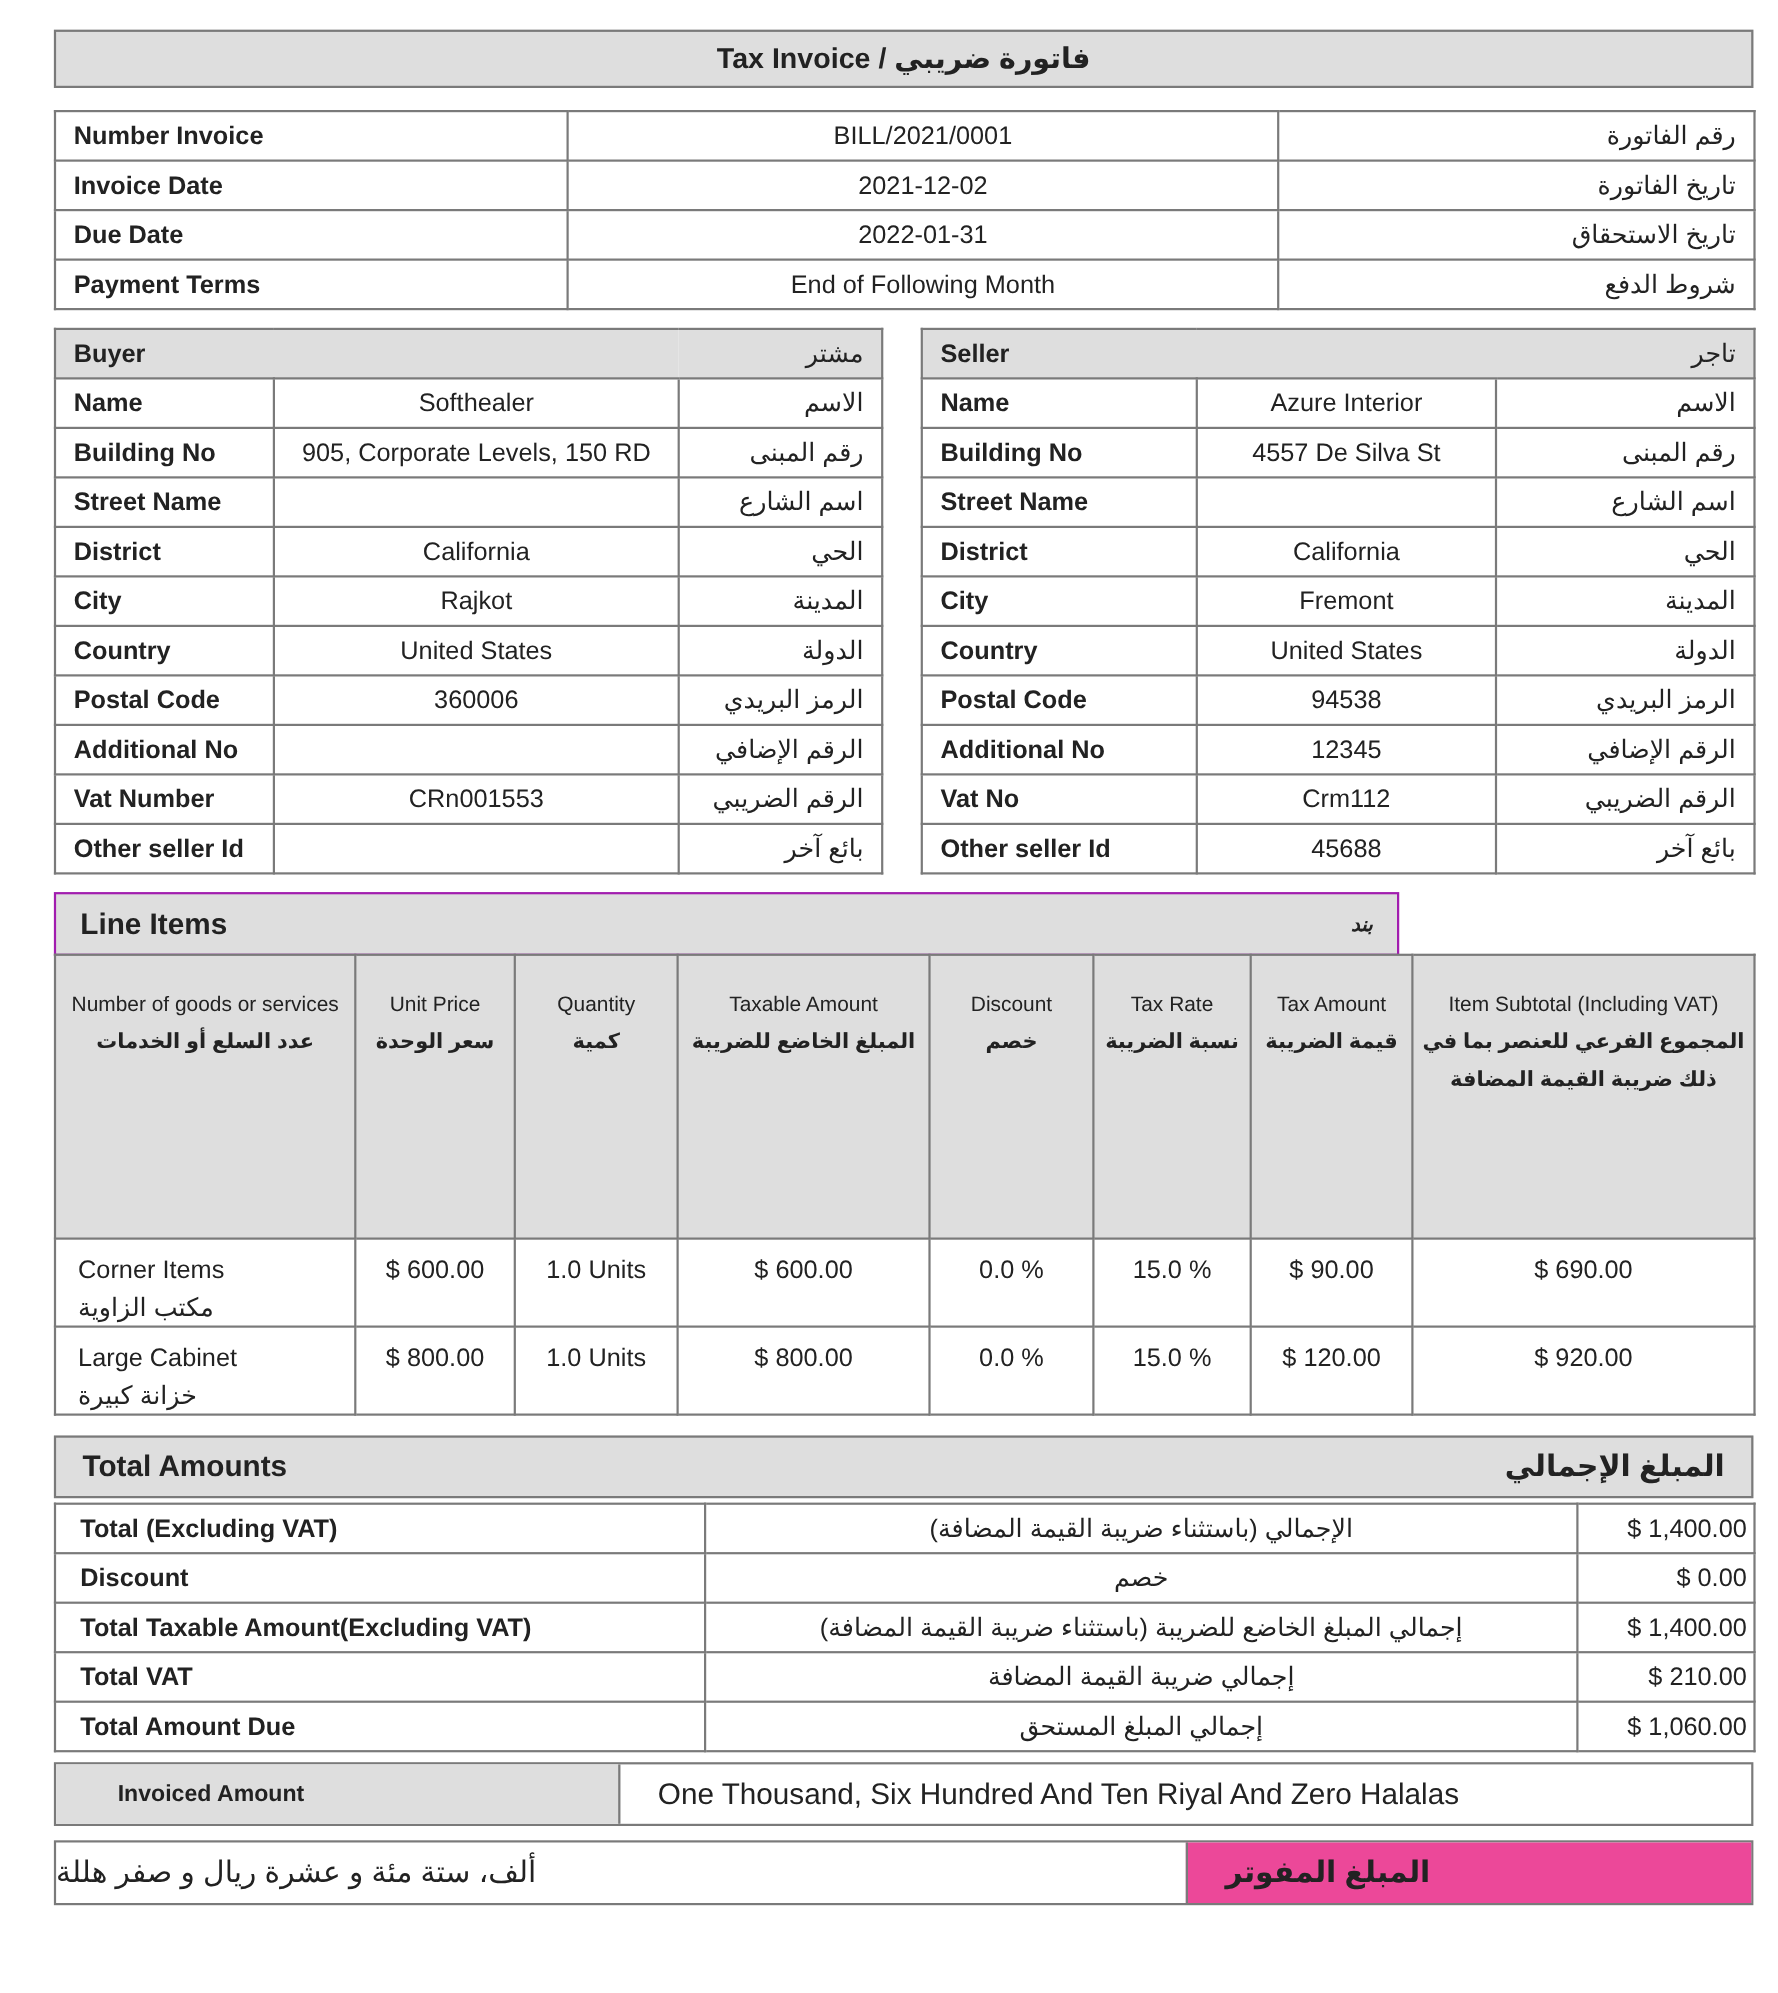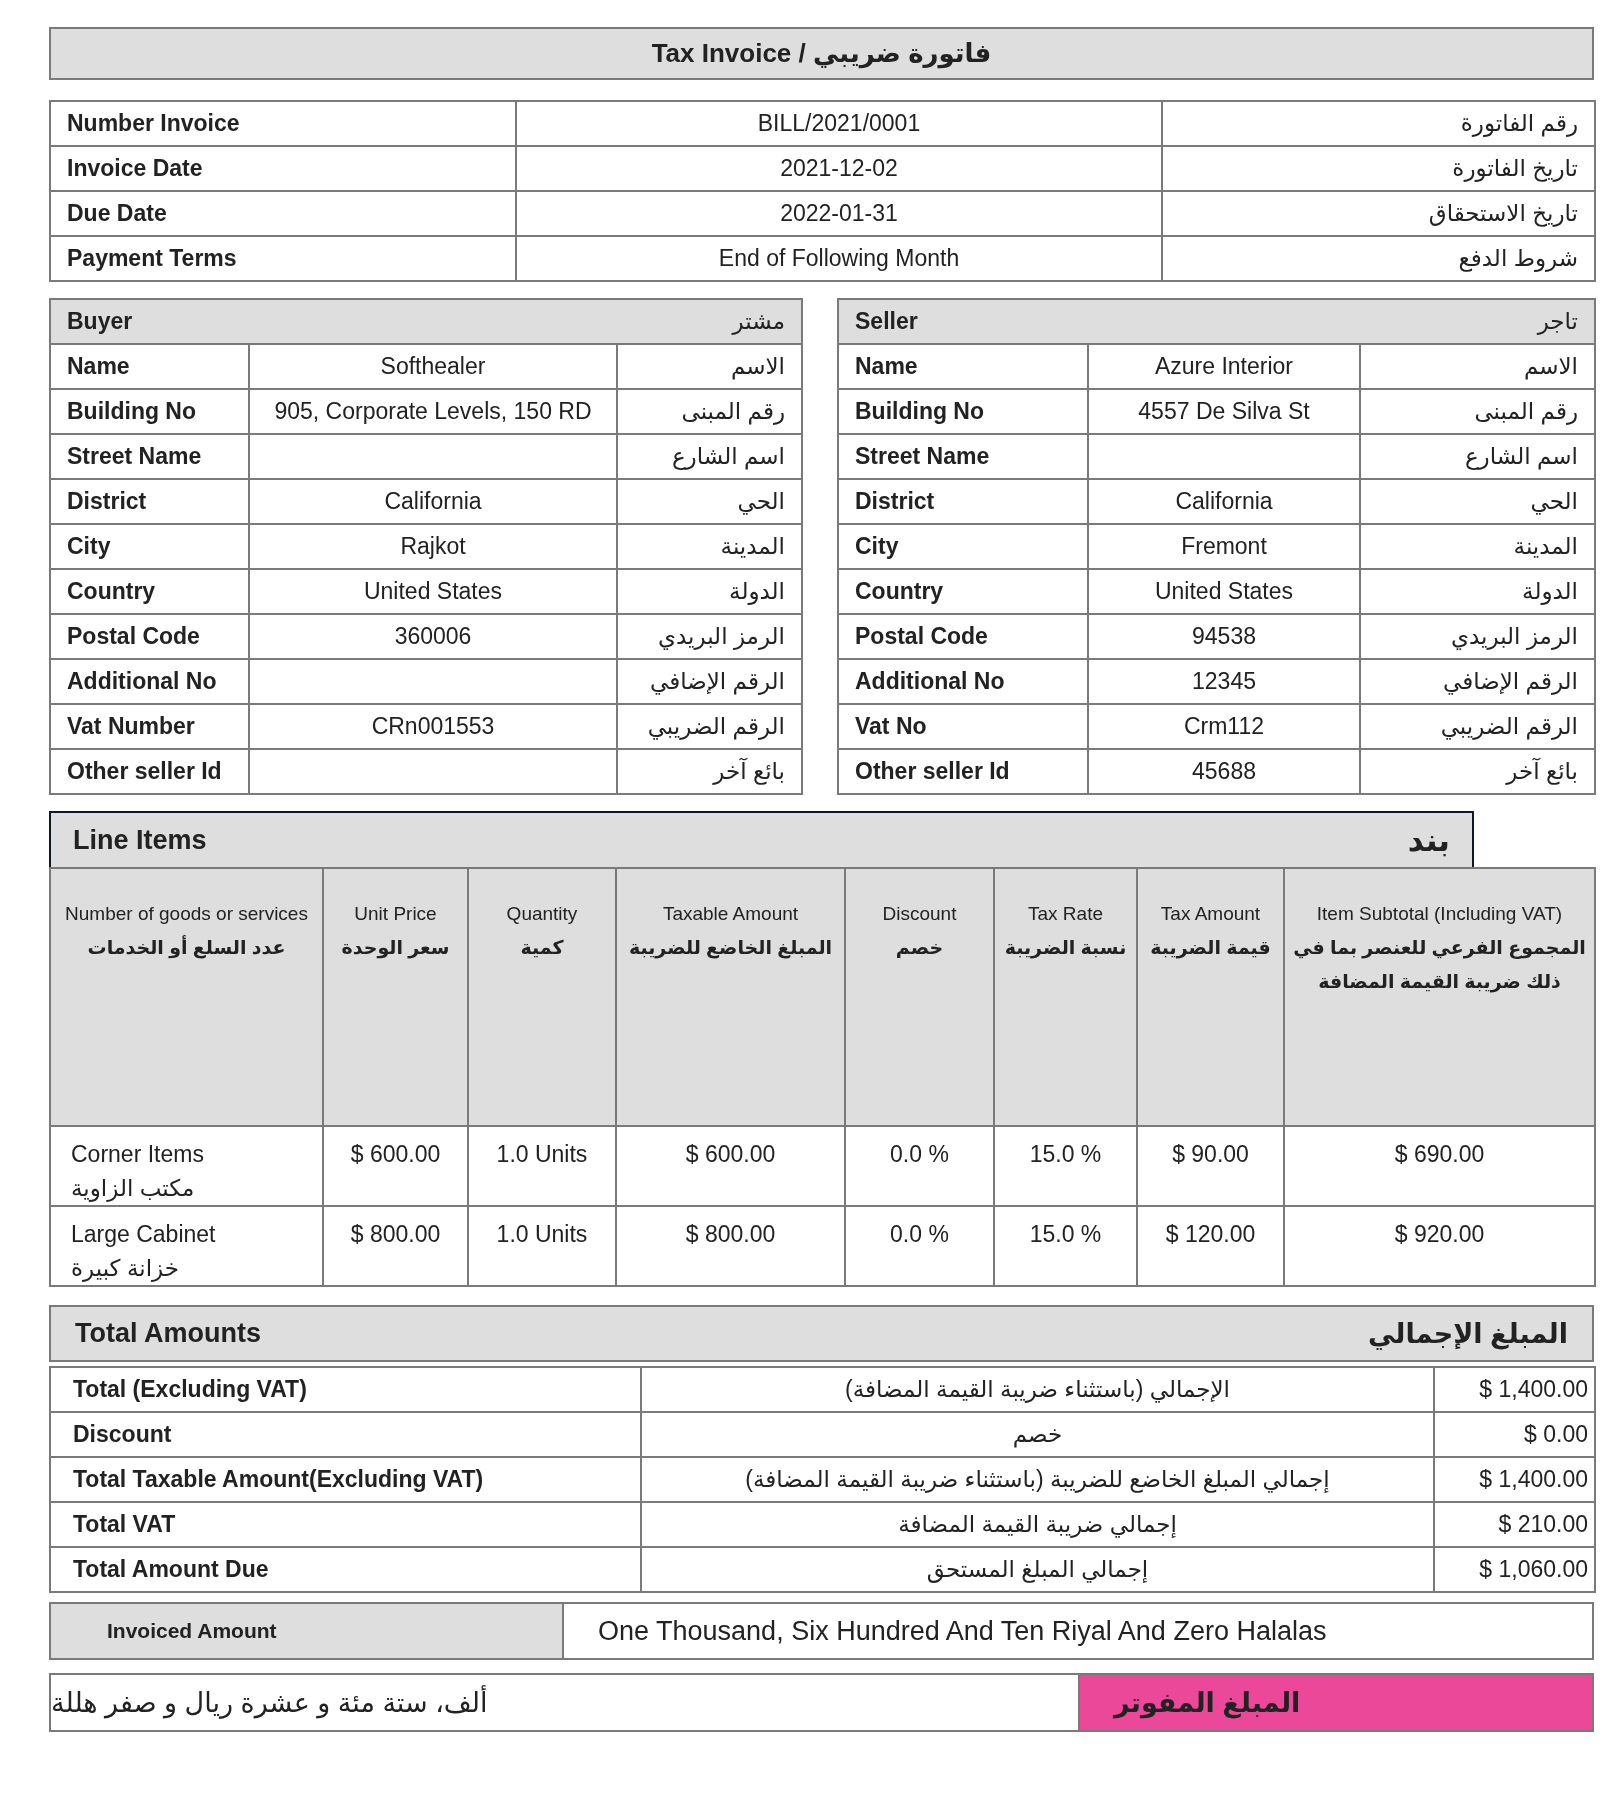--- a/index.html
+++ b/index.html
@@ -9,22 +9,22 @@
   .gray { background: #dedede; }
   .title-box { left: 49px; top: 27px; width: 1545px; height: 53px; display: flex; align-items: center; justify-content: center; font-size: 26px; font-weight: bold; }
   table { border-collapse: collapse; position: absolute; table-layout: fixed; }
   td, th { border: 2px solid #7a7a7a; font-size: 23px; padding: 0 16px; vertical-align: middle; }
   .lbl { font-weight: bold; text-align: left; }
   .val { text-align: center; }
   .ar { text-align: right; direction: rtl; }
   .hdr td { background: #dedede; }
   .info td { height: 45px; }
   .party td { height: 45px; }
-  .li-title { position: absolute; left: 49px; top: 811px; width: 1425px; height: 58px; background: #dedede; border: 2px solid #0f172a; display: flex; align-items: center; justify-content: space-between; padding: 0 22px 0 22px; font-size: 27px; font-weight: bold; }
-  .li-title .ar-t { font-size: 31px; }
+  .li-title { position: absolute; left: 49px; top: 811px; width: 1223px; height: 58px; background: #dedede; border: 2px solid #a21caf; display: flex; align-items: center; justify-content: space-between; padding: 0 22px 0 22px; font-size: 27px; font-weight: bold; }
+  .li-title .ar-t { font-size: 18px; font-style: italic; }
   .items th { background: #dedede; font-weight: normal; font-size: 19px; text-align: center; vertical-align: top; padding: 28px 6px 0 6px; line-height: 34px; height: 258px; }
   .items th .arh { display: block; font-weight: bold; direction: rtl; }
   .items td { vertical-align: top; padding-top: 10px; height: 79px; line-height: 34px; text-align: center; }
   .items td.desc { text-align: left; padding-left: 20px; }
   .items td.desc .ar-line { display: block; direction: rtl; text-align: left; unicode-bidi: plaintext; }
   .tot-title { position: absolute; left: 49px; top: 1305px; width: 1545px; height: 57px; background: #dedede; border: 2px solid #7a7a7a; display: flex; align-items: center; justify-content: space-between; padding: 0 24px; font-size: 27px; font-weight: bold; }
   .totals td { height: 45px; font-size: 23px; }
   .totals td.lbl { padding-left: 22px; border-radius: 15px; }
   .totals td.amt { text-align: right; padding-right: 6px; }
   .words-en { left: 49px; top: 1602px; width: 1545px; height: 58px; display: flex; }

